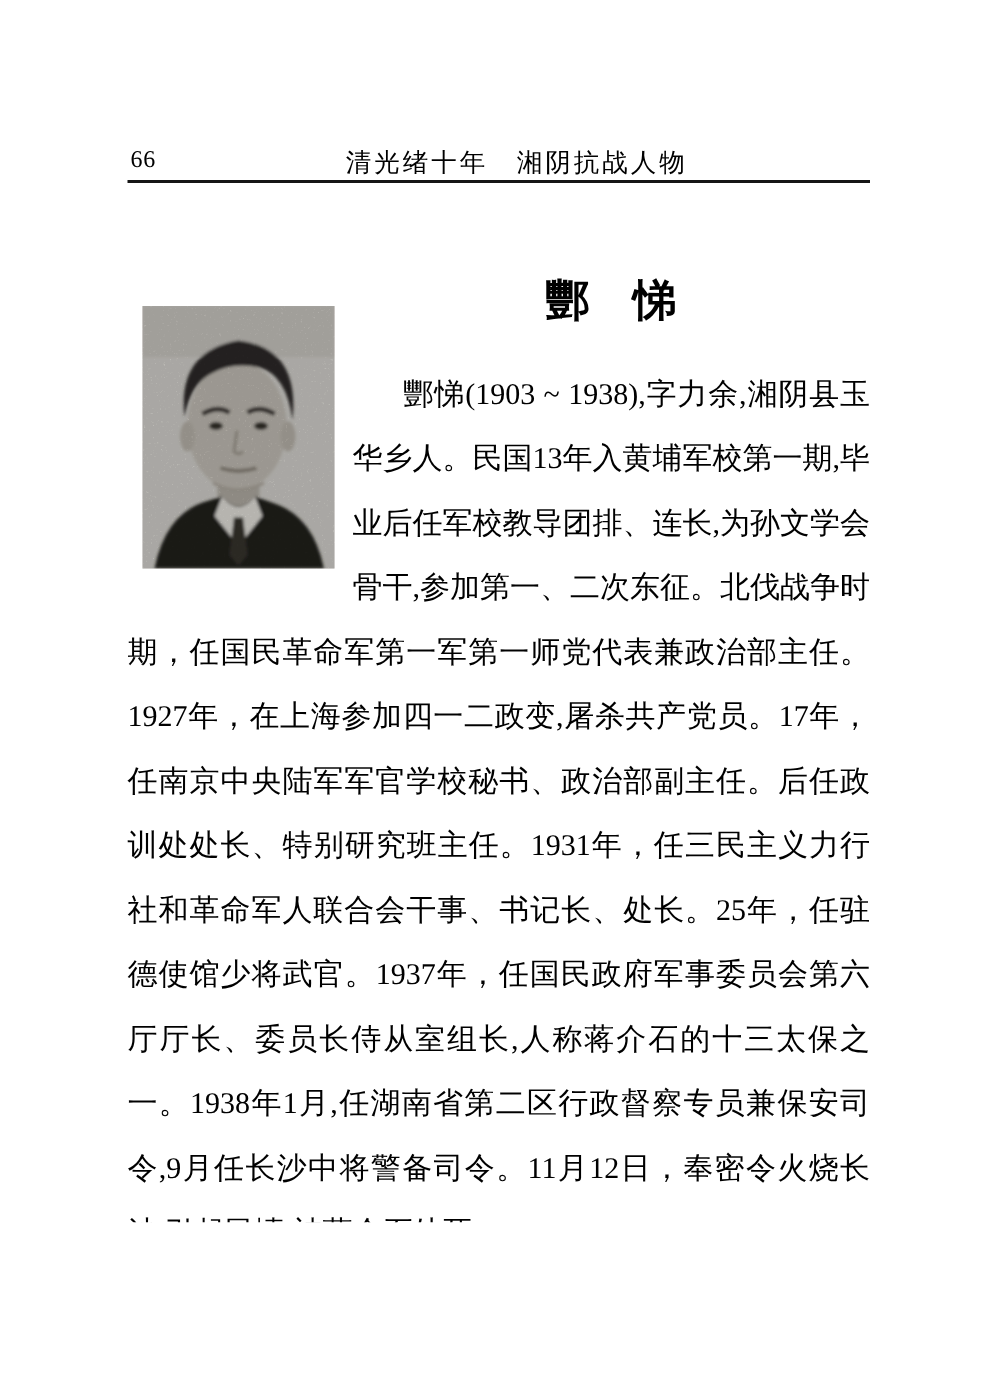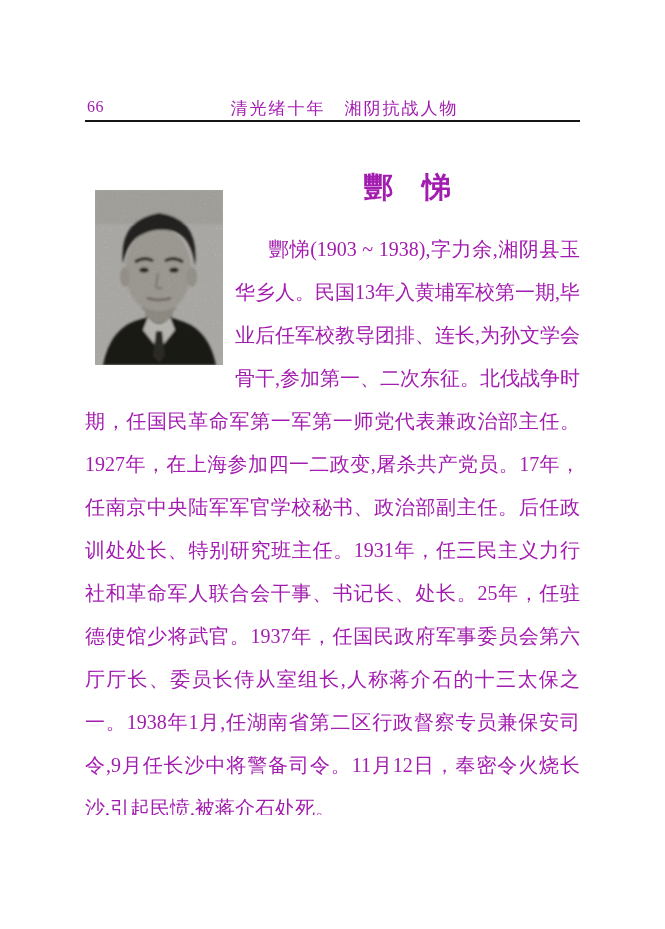--- a/index.html
+++ b/index.html
@@ -2,21 +2,21 @@
 <html><head>
 <meta charset="utf-8">
 <style>
   html, body { margin: 0; padding: 0; background: #ffffff; }
   .page {
     position: relative;
     width: 665px;
     height: 815px;
     background: #ffffff;
     font-family: "Liberation Serif", "DejaVu Serif", serif;
-    color: #a21caf;
+    color: #000000;
     overflow: hidden;
   }
   
   .running-head {
     position: absolute;
     top: 97px;
     left: 85px;
     width: 495px;
     height: 22px;
   }
@@ -45,21 +45,21 @@
   
   .content {
     position: absolute;
     top: 122px;
     left: 85px;
     width: 495px;
   }
   .bio-section { zoom: 1; }
   .bio-section::after { content: ""; display: block; clear: both; }
 
-  .section-1 { margin-top: 48px; }
+  .section-1 { margin-top: 62px; }
   .section-2 { margin-top: 22px; clear: both; }
 
   .photo { background: #d9d7d2; }
   .photo svg { display: block; }
   .photo-left {
     float: left;
     width: 128px;
     height: 175px;
     margin: 20px 12px 6px 10px;
   }

